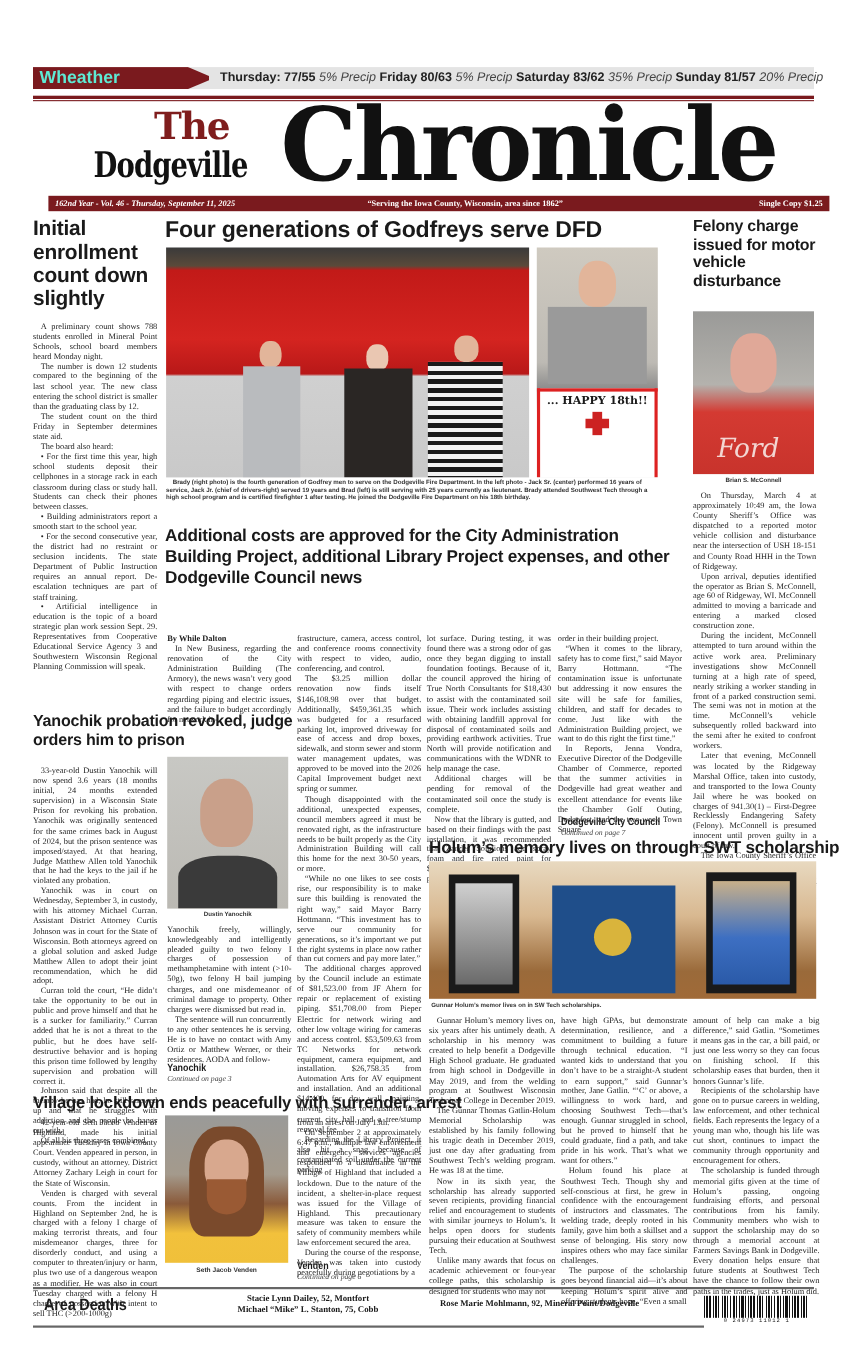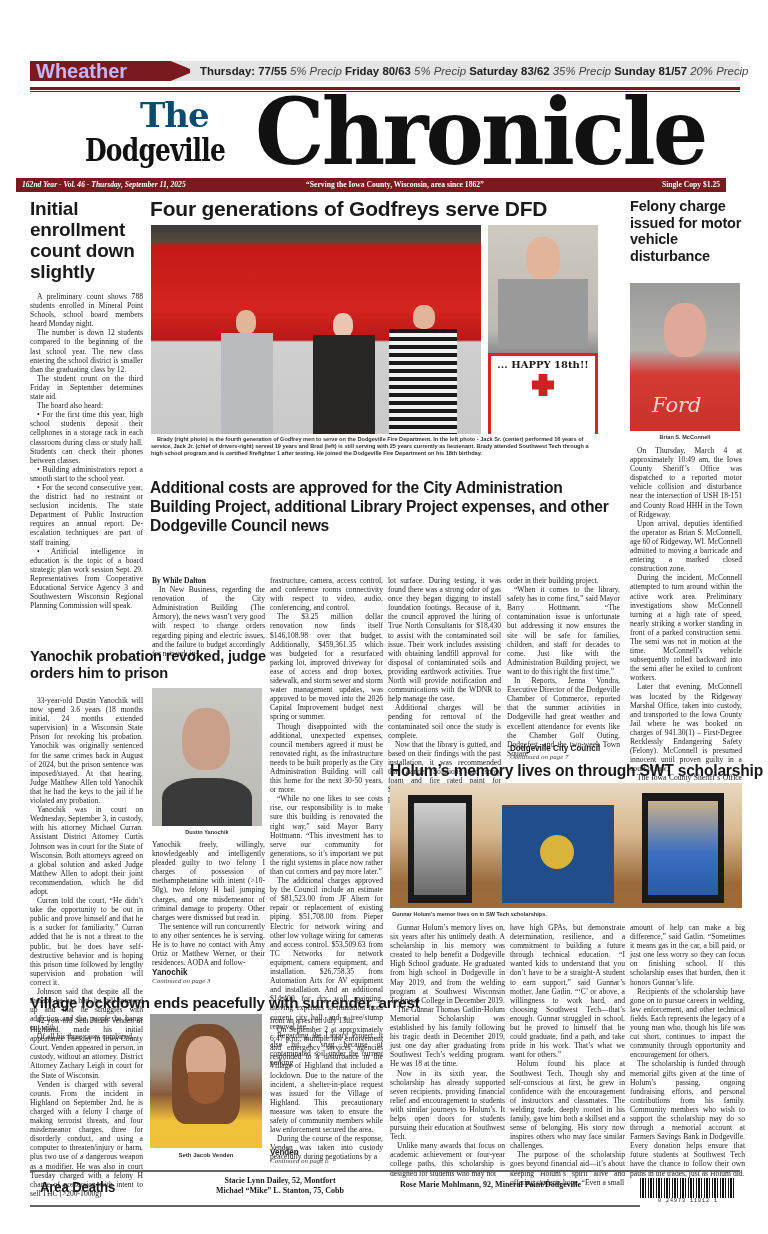--- a/index.html
+++ b/index.html
@@ -9,33 +9,33 @@
 .col{position:absolute;font-family:"Liberation Serif",serif;font-size:7.6px;line-height:9.1px;text-align:justify;color:#222}
 .col p{text-indent:7px}
 .hl{font-family:"Liberation Sans",sans-serif;font-weight:bold;color:#1a1a1a;letter-spacing:-0.2px}
 .cap{font-family:"Liberation Sans",sans-serif;font-size:5.6px;font-weight:bold;color:#333;line-height:7px}
 .jump-name{font-family:"Liberation Sans",sans-serif;font-weight:bold;font-size:9.5px;color:#1a1a1a;transform:scaleX(.85);transform-origin:left}
 .jump-cont{font-style:italic;font-size:7px;color:#444}
 .photo{position:absolute;overflow:hidden}
 
 
 .wx-bar{left:30px;top:61px;width:710px;height:20px;background:#e4e4e4}
-.wx-label{left:30px;top:61px;width:160px;height:20px;background:#7a1a1e;clip-path:polygon(0 0,88% 0,100% 40%,100% 60%,88% 100%,0 100%);color:#c4b5fd;font-family:"Liberation Sans",sans-serif;font-weight:bold;font-size:20px;line-height:20px;padding-left:6px;transform-origin:left}
+.wx-label{left:30px;top:61px;width:160px;height:20px;background:#7a1a1e;clip-path:polygon(0 0,88% 0,100% 40%,100% 60%,88% 100%,0 100%);color:#5eead4;font-family:"Liberation Sans",sans-serif;font-weight:bold;font-size:16px;line-height:20px;padding-left:6px;transform-origin:left}
 .wx-text{left:200px;top:61px;height:20px;line-height:20px;font-family:"Liberation Sans",sans-serif;font-size:11.4px;white-space:nowrap;color:#222}
 .wx-text b{font-weight:bold}
 .wx-text i{font-style:italic;color:#444}
 .rule-top{left:30px;top:87px;width:710px;height:3px;background:#7a1a1e}
 .rule-top2{left:30px;top:91px;width:710px;height:1px;background:#7a1a1e}
 
 
-.mast-the{left:140px;top:98px;font-family:"DejaVu Serif",serif;font-weight:bold;font-size:34px;line-height:34px;color:#0c4a6e;letter-spacing:-1px}
+.mast-the{left:140px;top:98px;font-family:"DejaVu Serif",serif;font-weight:bold;font-size:34px;line-height:34px;color:#7f1d1d;letter-spacing:-1px}
 .mast-dodge{left:85px;top:132px;font-family:"DejaVu Serif",serif;font-weight:bold;font-size:32px;line-height:36px;color:#111;letter-spacing:-1px;transform:scaleX(.78);transform-origin:left}
 .mast-chron{left:255px;top:82px;font-family:"DejaVu Serif",serif;font-weight:bold;font-size:92px;line-height:100px;color:#111;letter-spacing:-3px;transform:scaleX(.95);transform-origin:left}
 
-.dateline{left:16px;top:178px;width:710px;height:14px;background:#7a1a1e;color:#fff;font-size:7.6px;line-height:14px;font-weight:bold}
+.dateline{left:44px;top:178px;width:710px;height:14px;background:#7a1a1e;color:#fff;font-size:7.6px;line-height:14px;font-weight:bold}
 .dateline .l{position:absolute;left:6px;font-style:italic}
 .dateline .c{position:absolute;left:290px}
 .dateline .r{position:absolute;right:6px}
 
 
 .ph-firetruck{background:linear-gradient(180deg,#3a3a3a 0%,#5a4a3a 8%,#c21a18 10%,#d42420 40%,#b81818 55%,#d0d0d0 56%,#c9c9c9 100%)}
 .ph-cake{background:linear-gradient(180deg,#cfcac0 0%,#bdbab4 50%,#8a8a8a 62%,#fff 72%,#f3f3f3 100%)}
 .ph-mugshot-red{background:linear-gradient(180deg,#9a9a98 0%,#b4b2ad 45%,#d43a32 62%,#c8332c 100%)}
 .ph-mugshot-gray{background:linear-gradient(180deg,#c8c8c4 0%,#bbb9b3 100%)}
 .ph-mugshot-yellow{background:linear-gradient(180deg,#9a9a98 0%,#a49a8c 40%,#8a5a3a 60%,#f2c13c 80%,#f0c03a 100%)}
@@ -97,21 +97,21 @@
   <div class="abs" style="left:0;top:128px;width:110px;height:81px;background:#fff;border:3px solid #d22;border-bottom:none">
     <div style="font-family:'DejaVu Serif',serif;font-weight:bold;font-size:10px;text-align:center;margin-top:3px">... HAPPY 18th!!</div>
     <div style="width:22px;height:22px;margin:4px auto;background:#c22;clip-path:polygon(30% 0,70% 0,70% 30%,100% 30%,100% 70%,70% 70%,70% 100%,30% 100%,30% 70%,0 70%,0 30%,30% 30%)"></div>
   </div>
 </div>
 <div class="abs cap" style="left:151px;top:436px;width:447px;text-indent:6px">Brady (right photo) is the fourth generation of Godfrey men to serve on the Dodgeville Fire Department.  In the left photo - Jack Sr. (center) performed 16 years of service, Jack Jr. (chief of drivers-right) served 19 years and Brad (left) is still serving with 25 years currently as lieutenant.  Brady attended Southwest Tech through a high school program and is certified firefighter 1 after testing. He joined the Dodgeville Fire Department on his 18th birthday.</div>
 
 <div class="abs hl" style="left:630px;top:198px;width:125px;font-size:14.5px;line-height:16.5px">Felony charge issued for motor vehicle disturbance</div>
 <div class="photo ph-mugshot-red" style="left:630px;top:283px;width:110px;height:148px">
   <div class="face" style="left:34px;top:20px;width:42px;height:54px;background:#e0a898"></div>
-  <div class="abs" style="left:22px;top:110px;font-family:'DejaVu Serif',serif;font-style:italic;font-size:21px;color:#f3d6d2">Ford</div>
+  <div class="abs" style="left:22px;top:110px;font-family:'DejaVu Serif',serif;font-style:italic;font-size:24px;color:#f3d6d2">Ford</div>
 </div>
 <div class="abs cap" style="left:630px;top:434px;width:110px;text-align:center">Brian S. McConnell</div>
 <div class="col" style="left:630px;top:446px;width:112px">
   <p>On Thursday, March 4 at approximately 10:49 am, the Iowa County Sheriff’s Office was dispatched to a reported motor vehicle collision and disturbance near the intersection of USH 18-151 and County Road HHH in the Town of Ridgeway.</p>
   <p>Upon arrival, deputies identified the operator as Brian S. McConnell, age 60 of Ridgeway, WI. McConnell admitted to moving a barricade and entering a marked closed construction zone.</p>
   <p>During the incident, McConnell attempted to turn around within the active work area. Preliminary investigations show McConnell turning at a high rate of speed, nearly striking a worker standing in front of a parked construction semi. The semi was not in motion at the time. McConnell’s vehicle subsequently rolled backward into the semi after he exited to confront workers.</p>
   <p>Later that evening, McConnell was located by the Ridgeway Marshal Office, taken into custody, and transported to the Iowa County Jail where he was booked on charges of 941.30(1) – First-Degree Recklessly Endangering Safety (Felony). McConnell is presumed innocent until proven guilty in a court of law.</p>
   <p>The Iowa County Sheriff’s Office reminds the public to respect all posted construction signage and road closures to ensure the safety of both motorists and construction workers.</p>
 </div>
 

